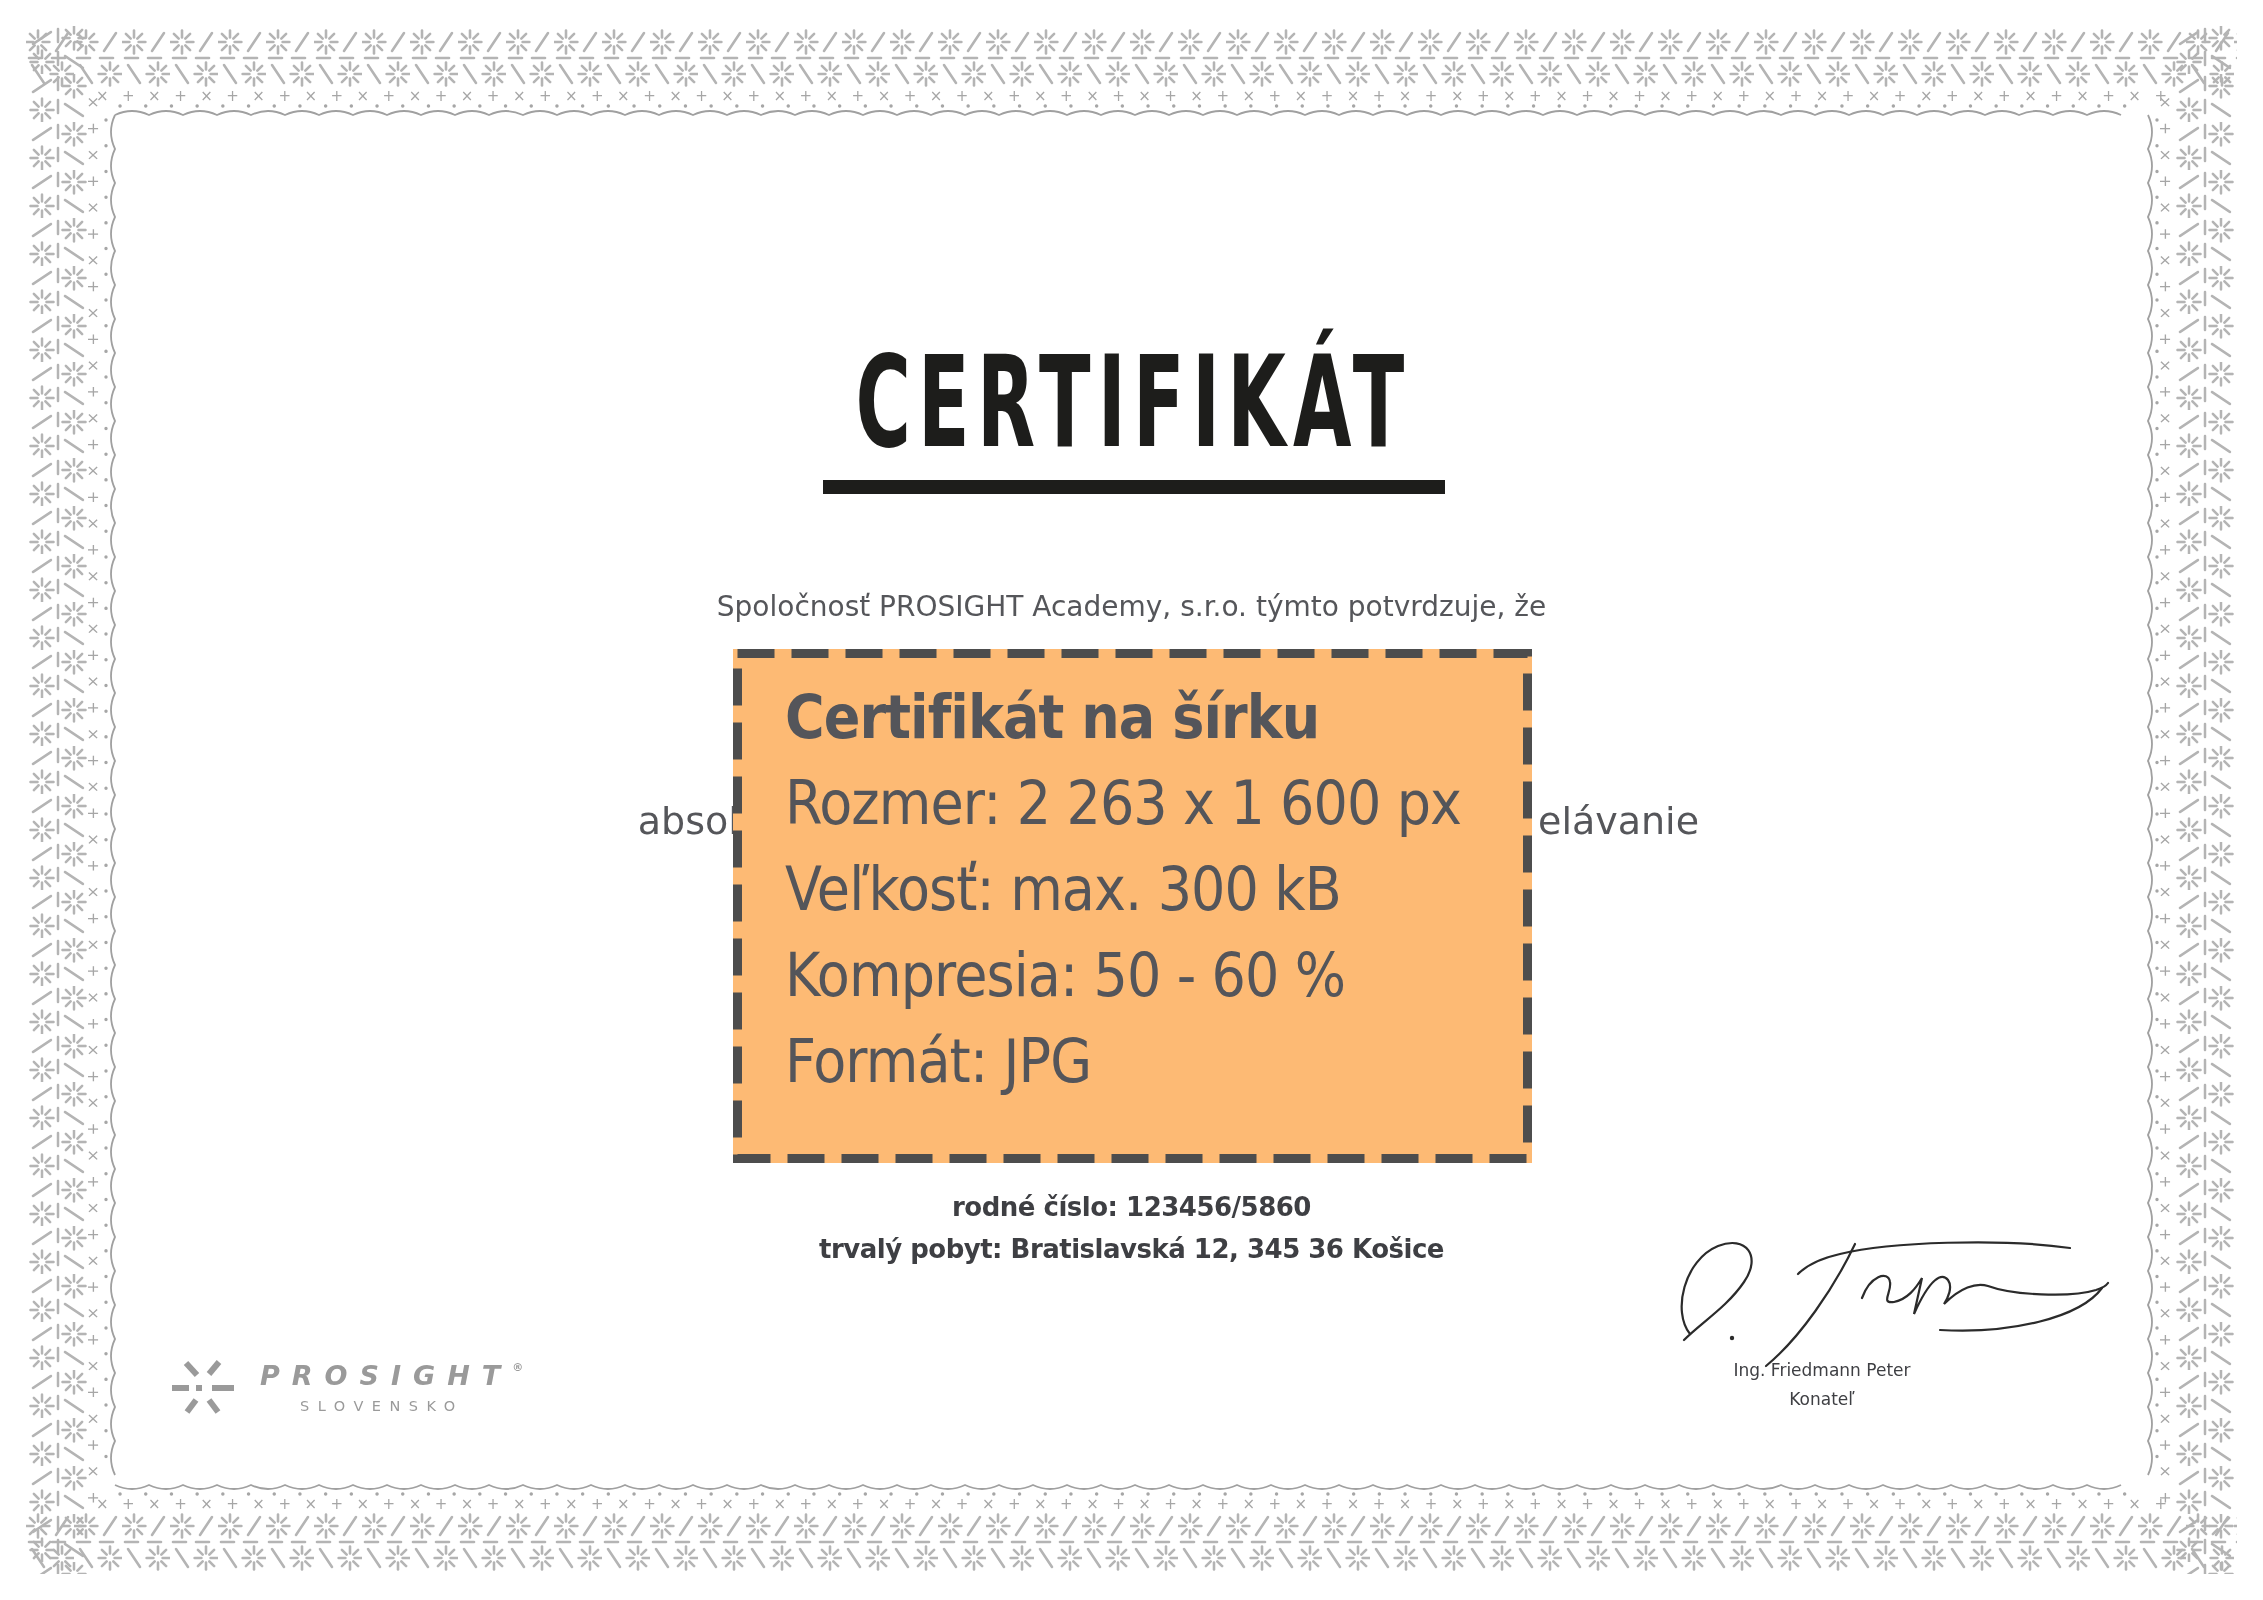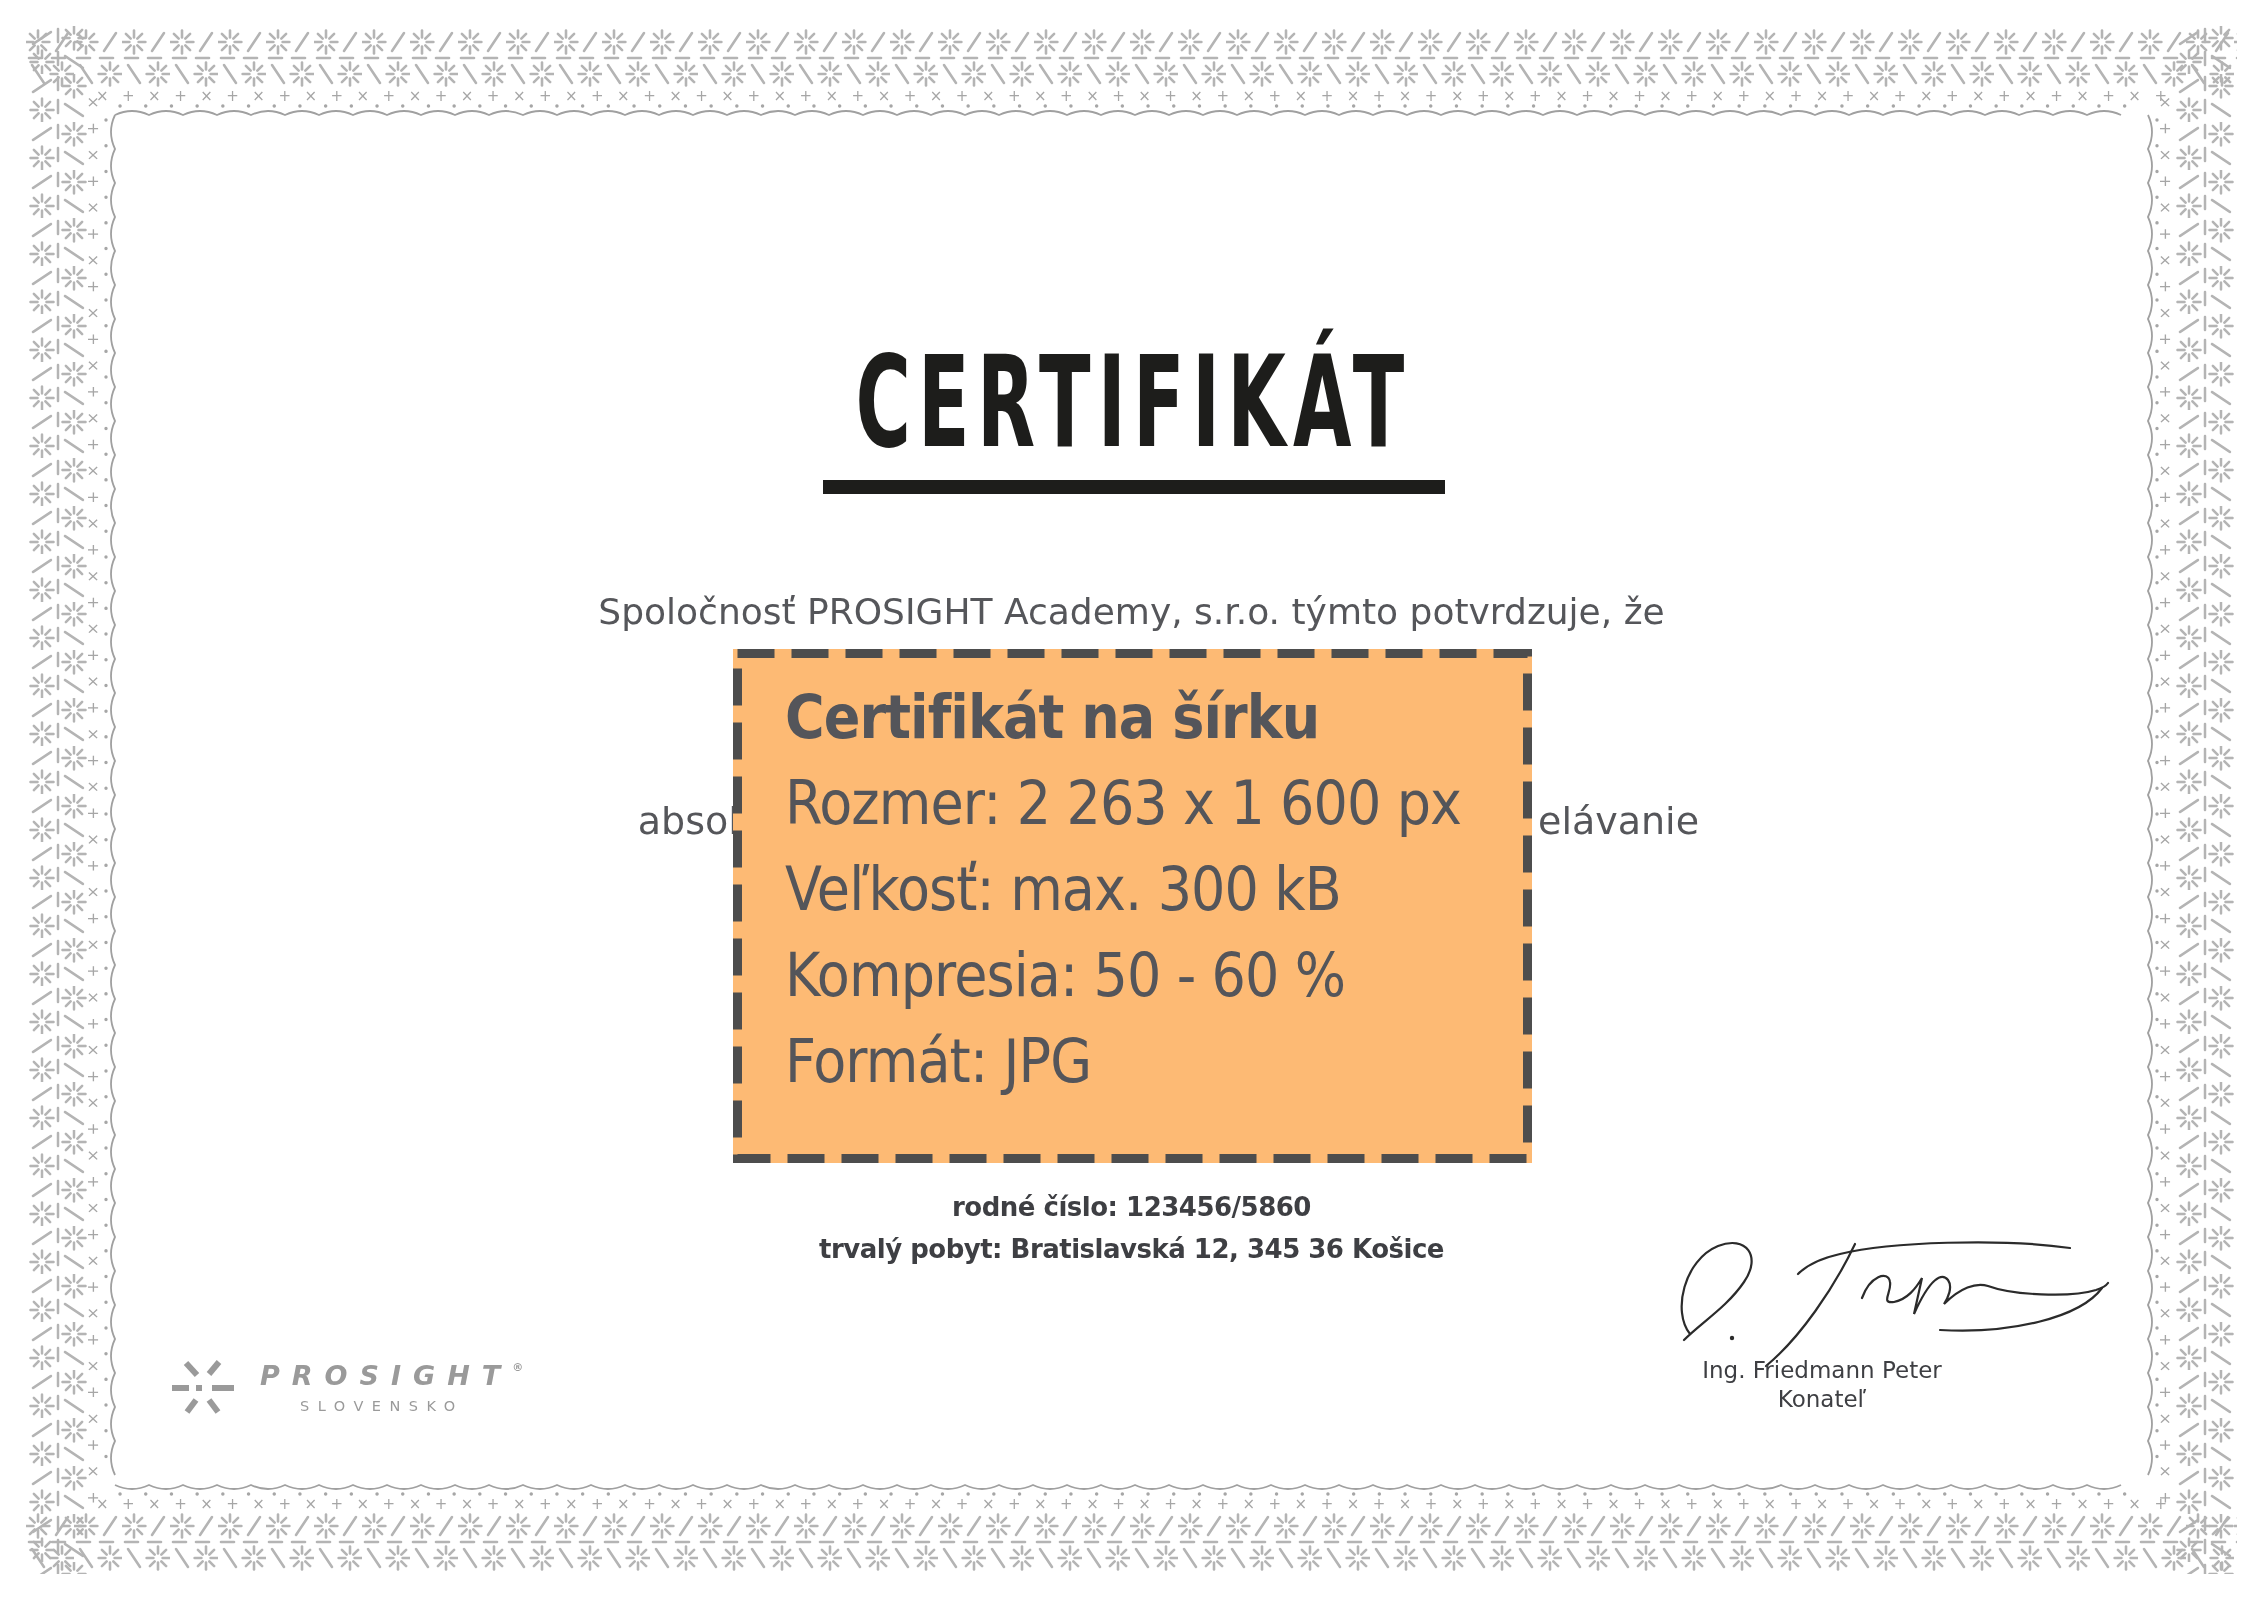--- a/index.html
+++ b/index.html
@@ -15,21 +15,21 @@
   .title{
     display:inline-block;font-size:126px;font-weight:bold;letter-spacing:12px;
     color:#1d1d1b;line-height:1;white-space:nowrap;
     transform:scaleX(.60);transform-origin:center;
   }
   .title-underline{width:622px;height:14px;background:#1d1d1b;margin:14px auto 0;}
 
   
   .intro{
     position:absolute;left:0;right:0;top:590px;text-align:center;
-    font-size:36px;color:#55565a;line-height:1.2;
+    font-size:28px;color:#55565a;line-height:1.2;
   }
 
   
   .frag{position:absolute;top:802px;font-size:38px;color:#55565a;line-height:1;white-space:nowrap;}
   .frag-left{right:1456px;}
   .frag-right{left:1538px;}
 
   
   .spec-box{position:absolute;left:733px;top:649px;width:799px;height:514px;background:#fdba74;}
   .spec-border{position:absolute;left:0;top:0;width:799px;height:514px;}
@@ -43,21 +43,21 @@
   
   .details{
     position:absolute;left:0;right:0;top:1186px;text-align:center;
     font-size:26px;font-weight:bold;color:#3e3f43;line-height:42px;letter-spacing:-.5px;
   }
 
   
   .sig-svg{position:absolute;left:1650px;top:1226px;width:460px;height:170px;}
   .sig-text{
     position:absolute;left:1642px;top:1356px;width:360px;text-align:center;
-    font-size:23px;color:#3e3f43;line-height:29px;
+    font-size:17px;color:#3e3f43;line-height:29px;
   }
 
   
   .logo{position:absolute;left:166px;top:1350px;display:flex;align-items:center;gap:20px;color:#9a9a9a;}
   .logo-icon{width:74px;height:74px;flex:0 0 auto;}
   .logo-word{font-size:27px;font-weight:bold;letter-spacing:12px;white-space:nowrap;font-style:italic;}
   .logo-mark{font-size:11px;vertical-align:14px;letter-spacing:0;}
   .logo-sub{font-size:14.5px;letter-spacing:8.5px;margin-top:7px;white-space:nowrap;margin-left:40px;}
 </style>
 </head>

